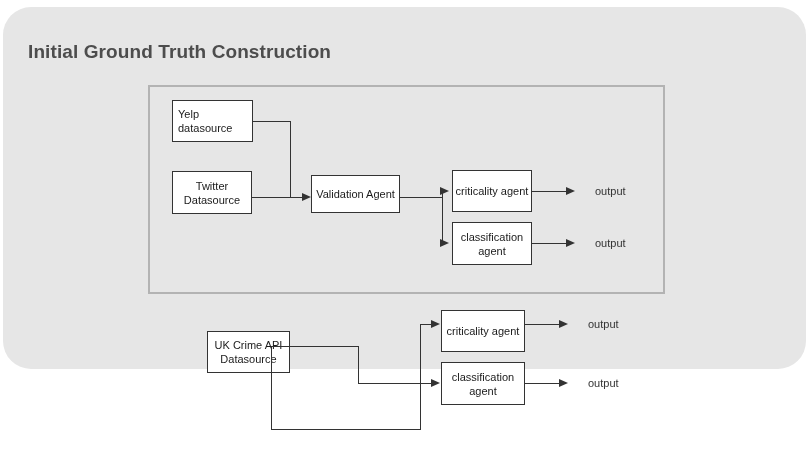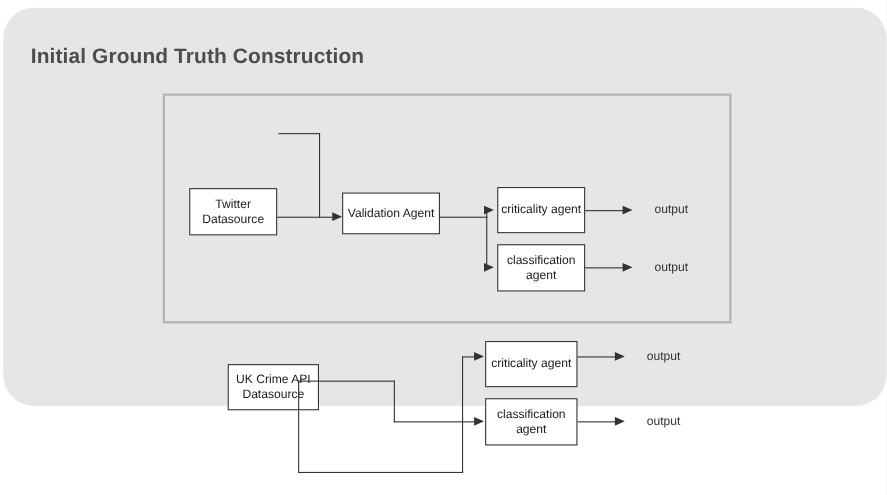--- a/index.html
+++ b/index.html
@@ -99,20 +99,23 @@
 </style>
 </head>
 <body>
 
 <div id="slide">
 
   <div id="title">Initial Ground Truth Construction</div>
 
   <div id="group-frame"></div>
 
+  <div class="node left-text" style="left:169px; top:93px; width:81px; height:42px;">
+    <span>Yelp datasource</span>
+  </div>
 
   <div class="node" style="left:169px; top:164px; width:80px; height:43px;">
     <span>
       <span>Twitter</span><br>
       <span>Datasource</span>
     </span>
   </div>
 
   <div class="node" style="left:308px; top:168px; width:89px; height:38px;">
     <span>Validation Agent</span>

